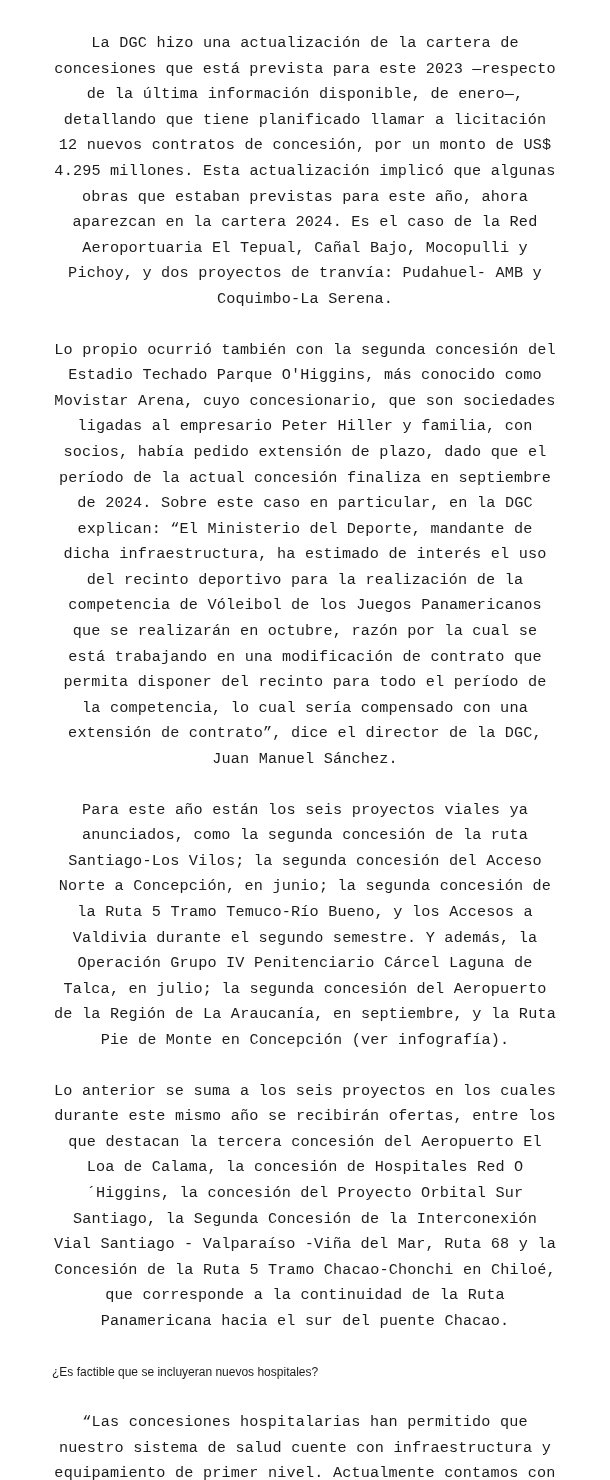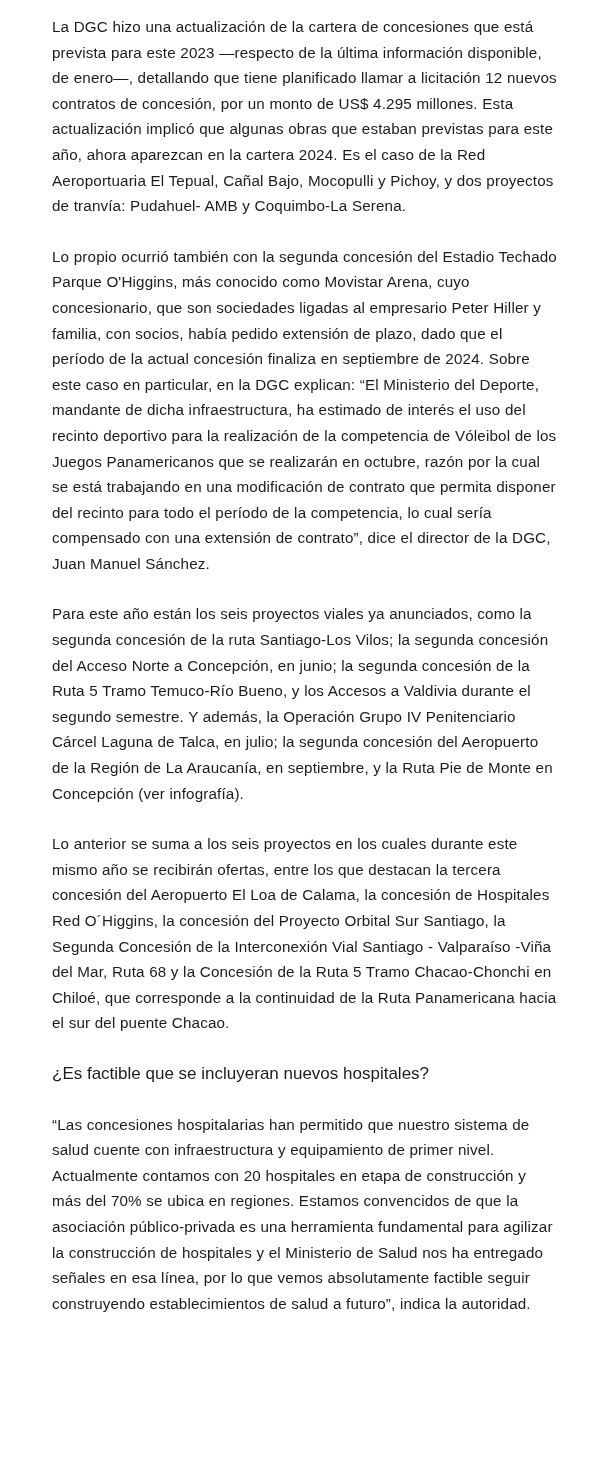--- a/index.html
+++ b/index.html
@@ -15,30 +15,31 @@
   }
   .article {
     padding: 14px 52px 18px 52px;
     box-sizing: border-box;
     width: 610px;
   }
   .para {
     font-size: 15.2px;
     line-height: 25.6px;
     color: #1c1c1c;
-    margin: 0 0 25px 0;
-    text-align: left;
+    margin: 17px 0 25px 0;
+    text-align: center;
     letter-spacing: 0.01em;
     word-spacing: 0.01em;
+    font-family: Liberation Mono, monospace;
   }
   .para:last-child {
     margin-bottom: 0;
   }
   .question {
-    font-size: 17px;
+    font-size: 12px;
     line-height: 25.6px;
     color: #1c1c1c;
     margin: 0 0 25px 0;
   }
 </style>
 </head>
 <body>
 
 <div class="article">
   <p class="para">La DGC hizo una actualización de la cartera de concesiones que está prevista para este 2023 —respecto de la última información disponible, de enero—, detallando que tiene planificado llamar a licitación 12 nuevos contratos de concesión, por un monto de US$ 4.295 millones. Esta actualización implicó que algunas obras que estaban previstas para este año, ahora aparezcan en la cartera 2024. Es el caso de la Red Aeroportuaria El Tepual, Cañal Bajo, Mocopulli y Pichoy, y dos proyectos de tranvía: Pudahuel- AMB y Coquimbo-La Serena.</p>

